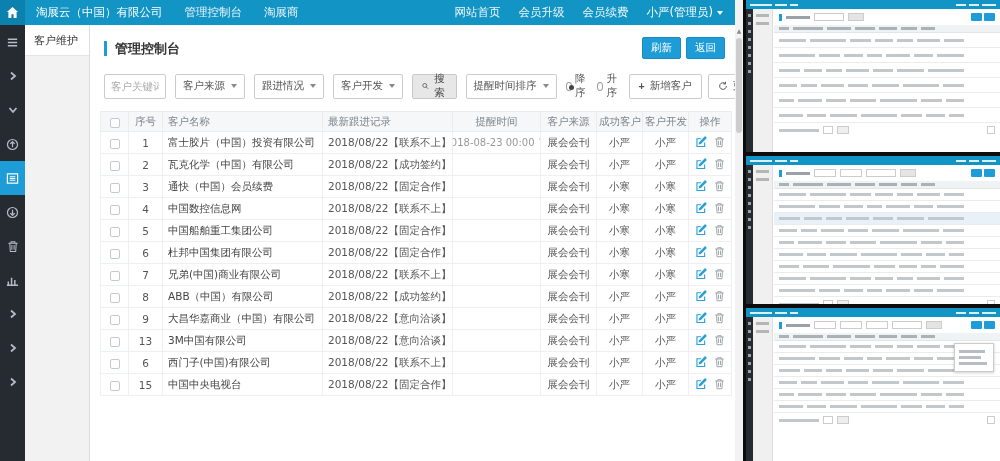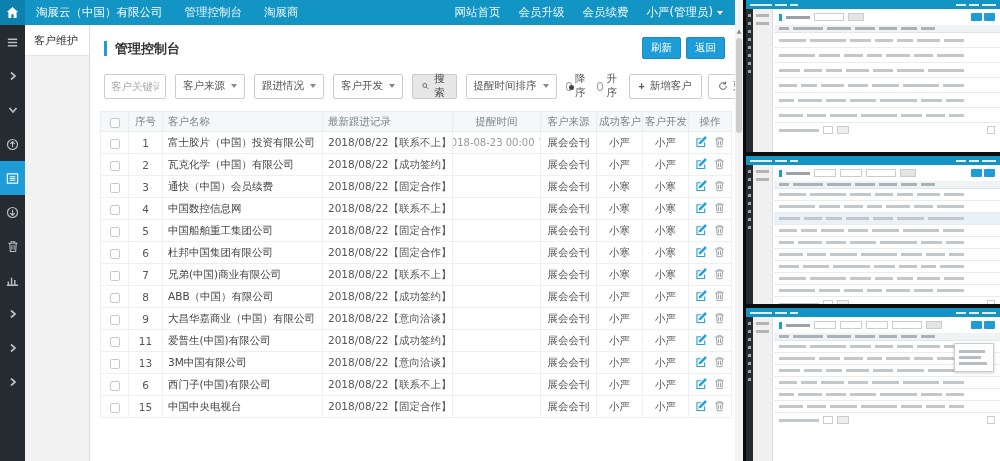--- a/index.html
+++ b/index.html
@@ -422,36 +422,20 @@
               <td class="c">小严</td>
               <td class="c"><span class="op-ic"><svg width="13" height="13" viewBox="0 0 14 14">
                     <path d="M1.5 3.5h5v1.2H2.7v7.1h7.1V8h1.2v5H1.5z" fill="#2a9fd8"></path>
                     <path d="M10.9 1.2 12.8 3.1 6.3 9.6 3.9 10.1l.5-2.4z" fill="#2a9fd8"></path>
                   </svg></span><span class="op-ic"><svg width="11" height="12" viewBox="0 0 12 14">
                     <path d="M1 3.5h10M4 3.5V2h4v1.5M2.5 3.5l.6 9h5.8l.6-9M4.8 5.5v5M7.2 5.5v5" fill="none" stroke="#9aa0a6" stroke-width="1.1"></path>
                   </svg></span></td>
             </tr>
             <tr>
               <td class="c"><span class="cb"></span></td>
-              <td class="c">11</td>
-              <td style="color:#444">爱普生(中国)有限公司</td>
-              <td>2018/08/22【成功签约】</td>
-              <td class="c"></td>
-              <td class="c">展会会刊</td>
-              <td class="c">小严</td>
-              <td class="c">小严</td>
-              <td class="c"><span class="op-ic"><svg width="13" height="13" viewBox="0 0 14 14">
-                    <path d="M1.5 3.5h5v1.2H2.7v7.1h7.1V8h1.2v5H1.5z" fill="#2a9fd8"></path>
-                    <path d="M10.9 1.2 12.8 3.1 6.3 9.6 3.9 10.1l.5-2.4z" fill="#2a9fd8"></path>
-                  </svg></span><span class="op-ic"><svg width="11" height="12" viewBox="0 0 12 14">
-                    <path d="M1 3.5h10M4 3.5V2h4v1.5M2.5 3.5l.6 9h5.8l.6-9M4.8 5.5v5M7.2 5.5v5" fill="none" stroke="#9aa0a6" stroke-width="1.1"></path>
-                  </svg></span></td>
-            </tr>
-            <tr>
-              <td class="c"><span class="cb"></span></td>
               <td class="c">13</td>
               <td style="color:#444">3M中国有限公司</td>
               <td>2018/08/22【意向洽谈】</td>
               <td class="c"></td>
               <td class="c">展会会刊</td>
               <td class="c">小严</td>
               <td class="c">小严</td>
               <td class="c"><span class="op-ic"><svg width="13" height="13" viewBox="0 0 14 14">
                     <path d="M1.5 3.5h5v1.2H2.7v7.1h7.1V8h1.2v5H1.5z" fill="#2a9fd8"></path>
                     <path d="M10.9 1.2 12.8 3.1 6.3 9.6 3.9 10.1l.5-2.4z" fill="#2a9fd8"></path>

